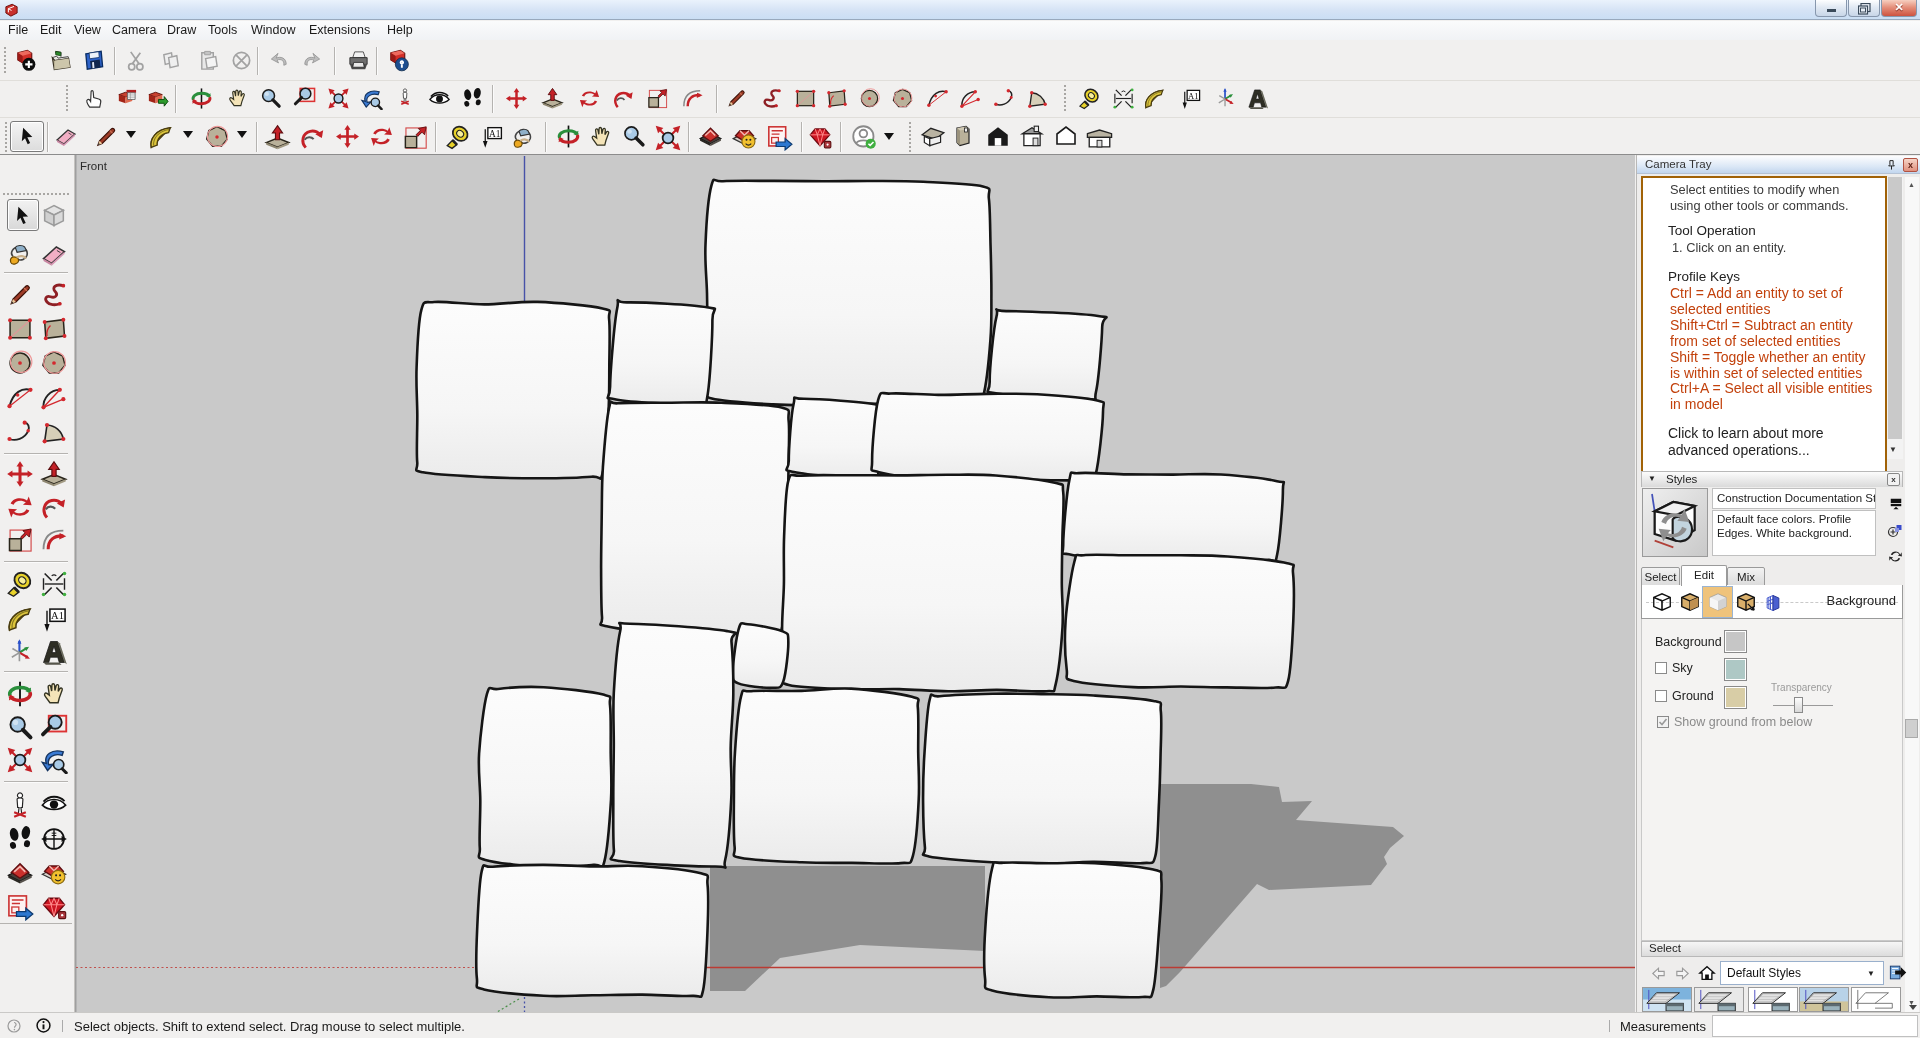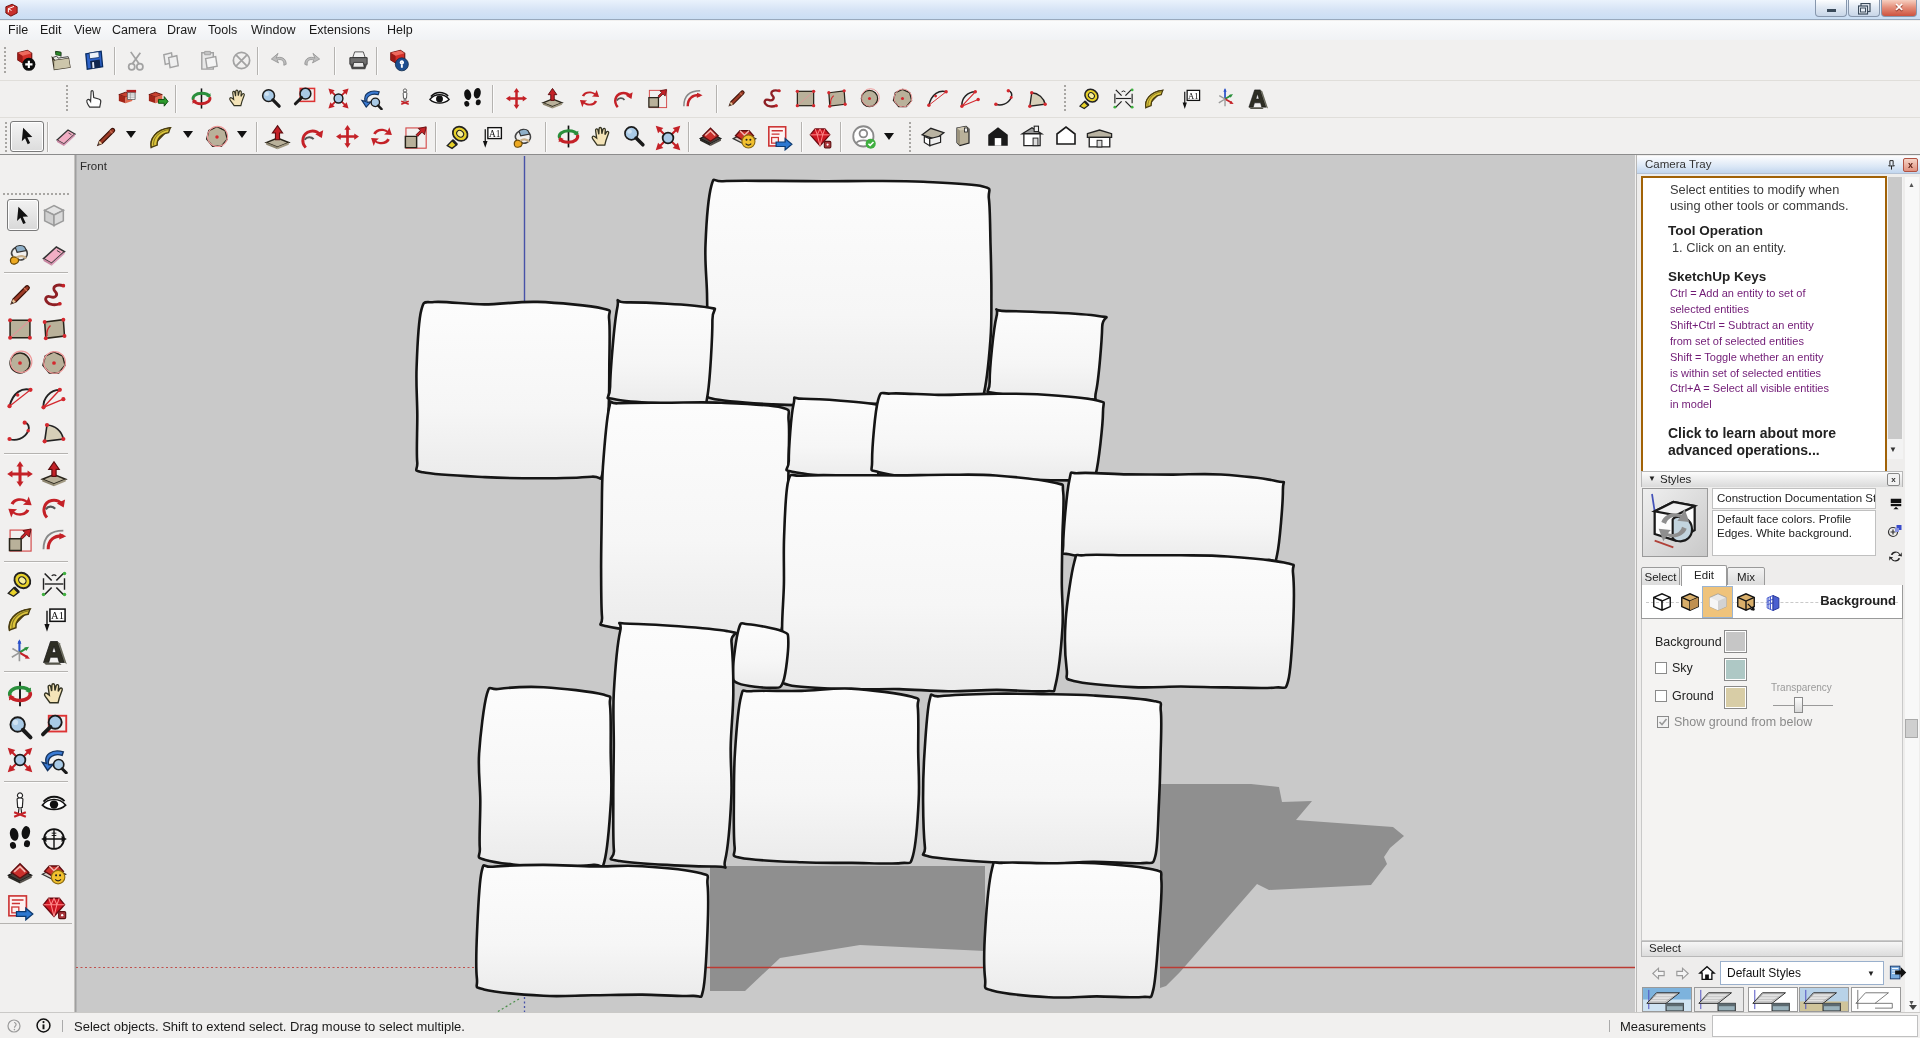--- a/index.html
+++ b/index.html
@@ -1,17 +1,17 @@
 <!DOCTYPE html>
 <html><head><meta charset="utf-8"><style>
 *{margin:0;padding:0;box-sizing:border-box}
 html,body{width:1920px;height:1038px;overflow:hidden}
 body{font-family:"Liberation Sans",sans-serif;position:relative;background:#f1f0ef}
 .ic{position:absolute}
-.b{font-weight:bold;color:#222}
+.b{font-weight:normal;color:#222}
 #titlebar{position:absolute;left:0;top:0;width:1920px;height:20px;background:linear-gradient(#eaf2fc,#d5e3f5 55%,#cadef4);border-bottom:1px solid #98a9bd}
 #titletext{position:absolute;left:23px;top:3px;font-size:12px;color:#333}
 .wbtn{position:absolute;top:0;height:17px;background:linear-gradient(#fdfeff,#e1e9f3 45%,#c8d6e8);border:1px solid #8797ad;border-top:none;border-radius:0 0 4px 4px}
 .wbtn.close{background:linear-gradient(#f6cfc0,#e5907c 45%,#cd523f)}
 .wbtn.close span{display:block;text-align:center;color:#fff;font-size:11px;font-weight:bold;margin-top:1px;text-shadow:0 1px 1px #7a2014}
 #menubar{position:absolute;left:0;top:21px;width:1920px;height:36px;background:linear-gradient(#fafbfc,#e8ebef);border-bottom:1px solid #e2e2e2}
 #menubar span{position:absolute;top:2px;font-size:12.5px;color:#1a1a1a}
 #toolzone{position:absolute;left:0;top:40px;width:1920px;height:115px;background:#f1f0ef;border-bottom:1px solid #8c8c8c}
 .trow{position:absolute;left:0;top:0;width:1920px;height:115px}
 .hline{position:absolute;left:0;width:1920px;height:1px;background:#e0deda}
@@ -976,36 +976,36 @@
         <use href="#s_pin"></use>
       </svg>
  <div class="xbtn" style="left:266px;top:2px;">
         <span>x</span>
       </div>
 </div>
 <div id="instr">
  <div style="position:absolute;left:27px;top:4px;font-size:12.8px;line-height:16px;color:#3a3a3a">Select entities to modify when<br>using other tools or commands.</div>
  <div class="b" style="position:absolute;left:25px;top:45px;font-size:13.5px">Tool Operation</div>
  <div style="position:absolute;left:29px;top:62px;font-size:12.8px;color:#3a3a3a">1. Click on an entity.</div>
- <div class="b" style="position:absolute;left:25px;top:91px;font-size:13.5px">SketchUp Keys</div>
- <div style="position:absolute;left:27px;top:108px;font-size:11px;line-height:15.9px;color:#701a75">Ctrl = Add an entity to set of<br>selected entities<br>Shift+Ctrl = Subtract an entity<br>from set of selected entities<br>Shift = Toggle whether an entity<br>is within set of selected entities<br>Ctrl+A = Select all visible entities<br>in model</div>
+ <div class="b" style="position:absolute;left:25px;top:91px;font-size:13.5px">Profile Keys</div>
+ <div style="position:absolute;left:27px;top:108px;font-size:14px;line-height:15.9px;color:#c2410c">Ctrl = Add an entity to set of<br>selected entities<br>Shift+Ctrl = Subtract an entity<br>from set of selected entities<br>Shift = Toggle whether an entity<br>is within set of selected entities<br>Ctrl+A = Select all visible entities<br>in model</div>
  <div class="b" style="position:absolute;left:25px;top:247px;font-size:14px;line-height:17px">Click to learn about more<br>advanced operations...</div>
 </div>
 <div id="instrsb">
       <div class="sbthumb"></div>
       <div class="sbdown">▼</div>
     </div>
 <div id="traysb">
       <div class="up">▲</div>
       <div class="th"></div>
       <div class="dn">▼</div>
     </div>
 <div class="panelhead" style="top:316px">
       <span class="tri">▼</span>
-      <span style="margin-left:4px">Styles</span>
+      <span style="margin-left:10px">Styles</span>
       <div class="xbtn2">x</div>
     </div>
 <div id="stylebrowser">
  <div class="sthumb">
         <svg class="ic" style="left:1px;top:1px;width:64px;height:64px">
           <use href="#s_stylecube"></use>
         </svg>
       </div>
  <div class="sname">Construction Documentation Sty</div>
  <div class="sdesc">Default face colors. Profile Edges. White background.</div>

